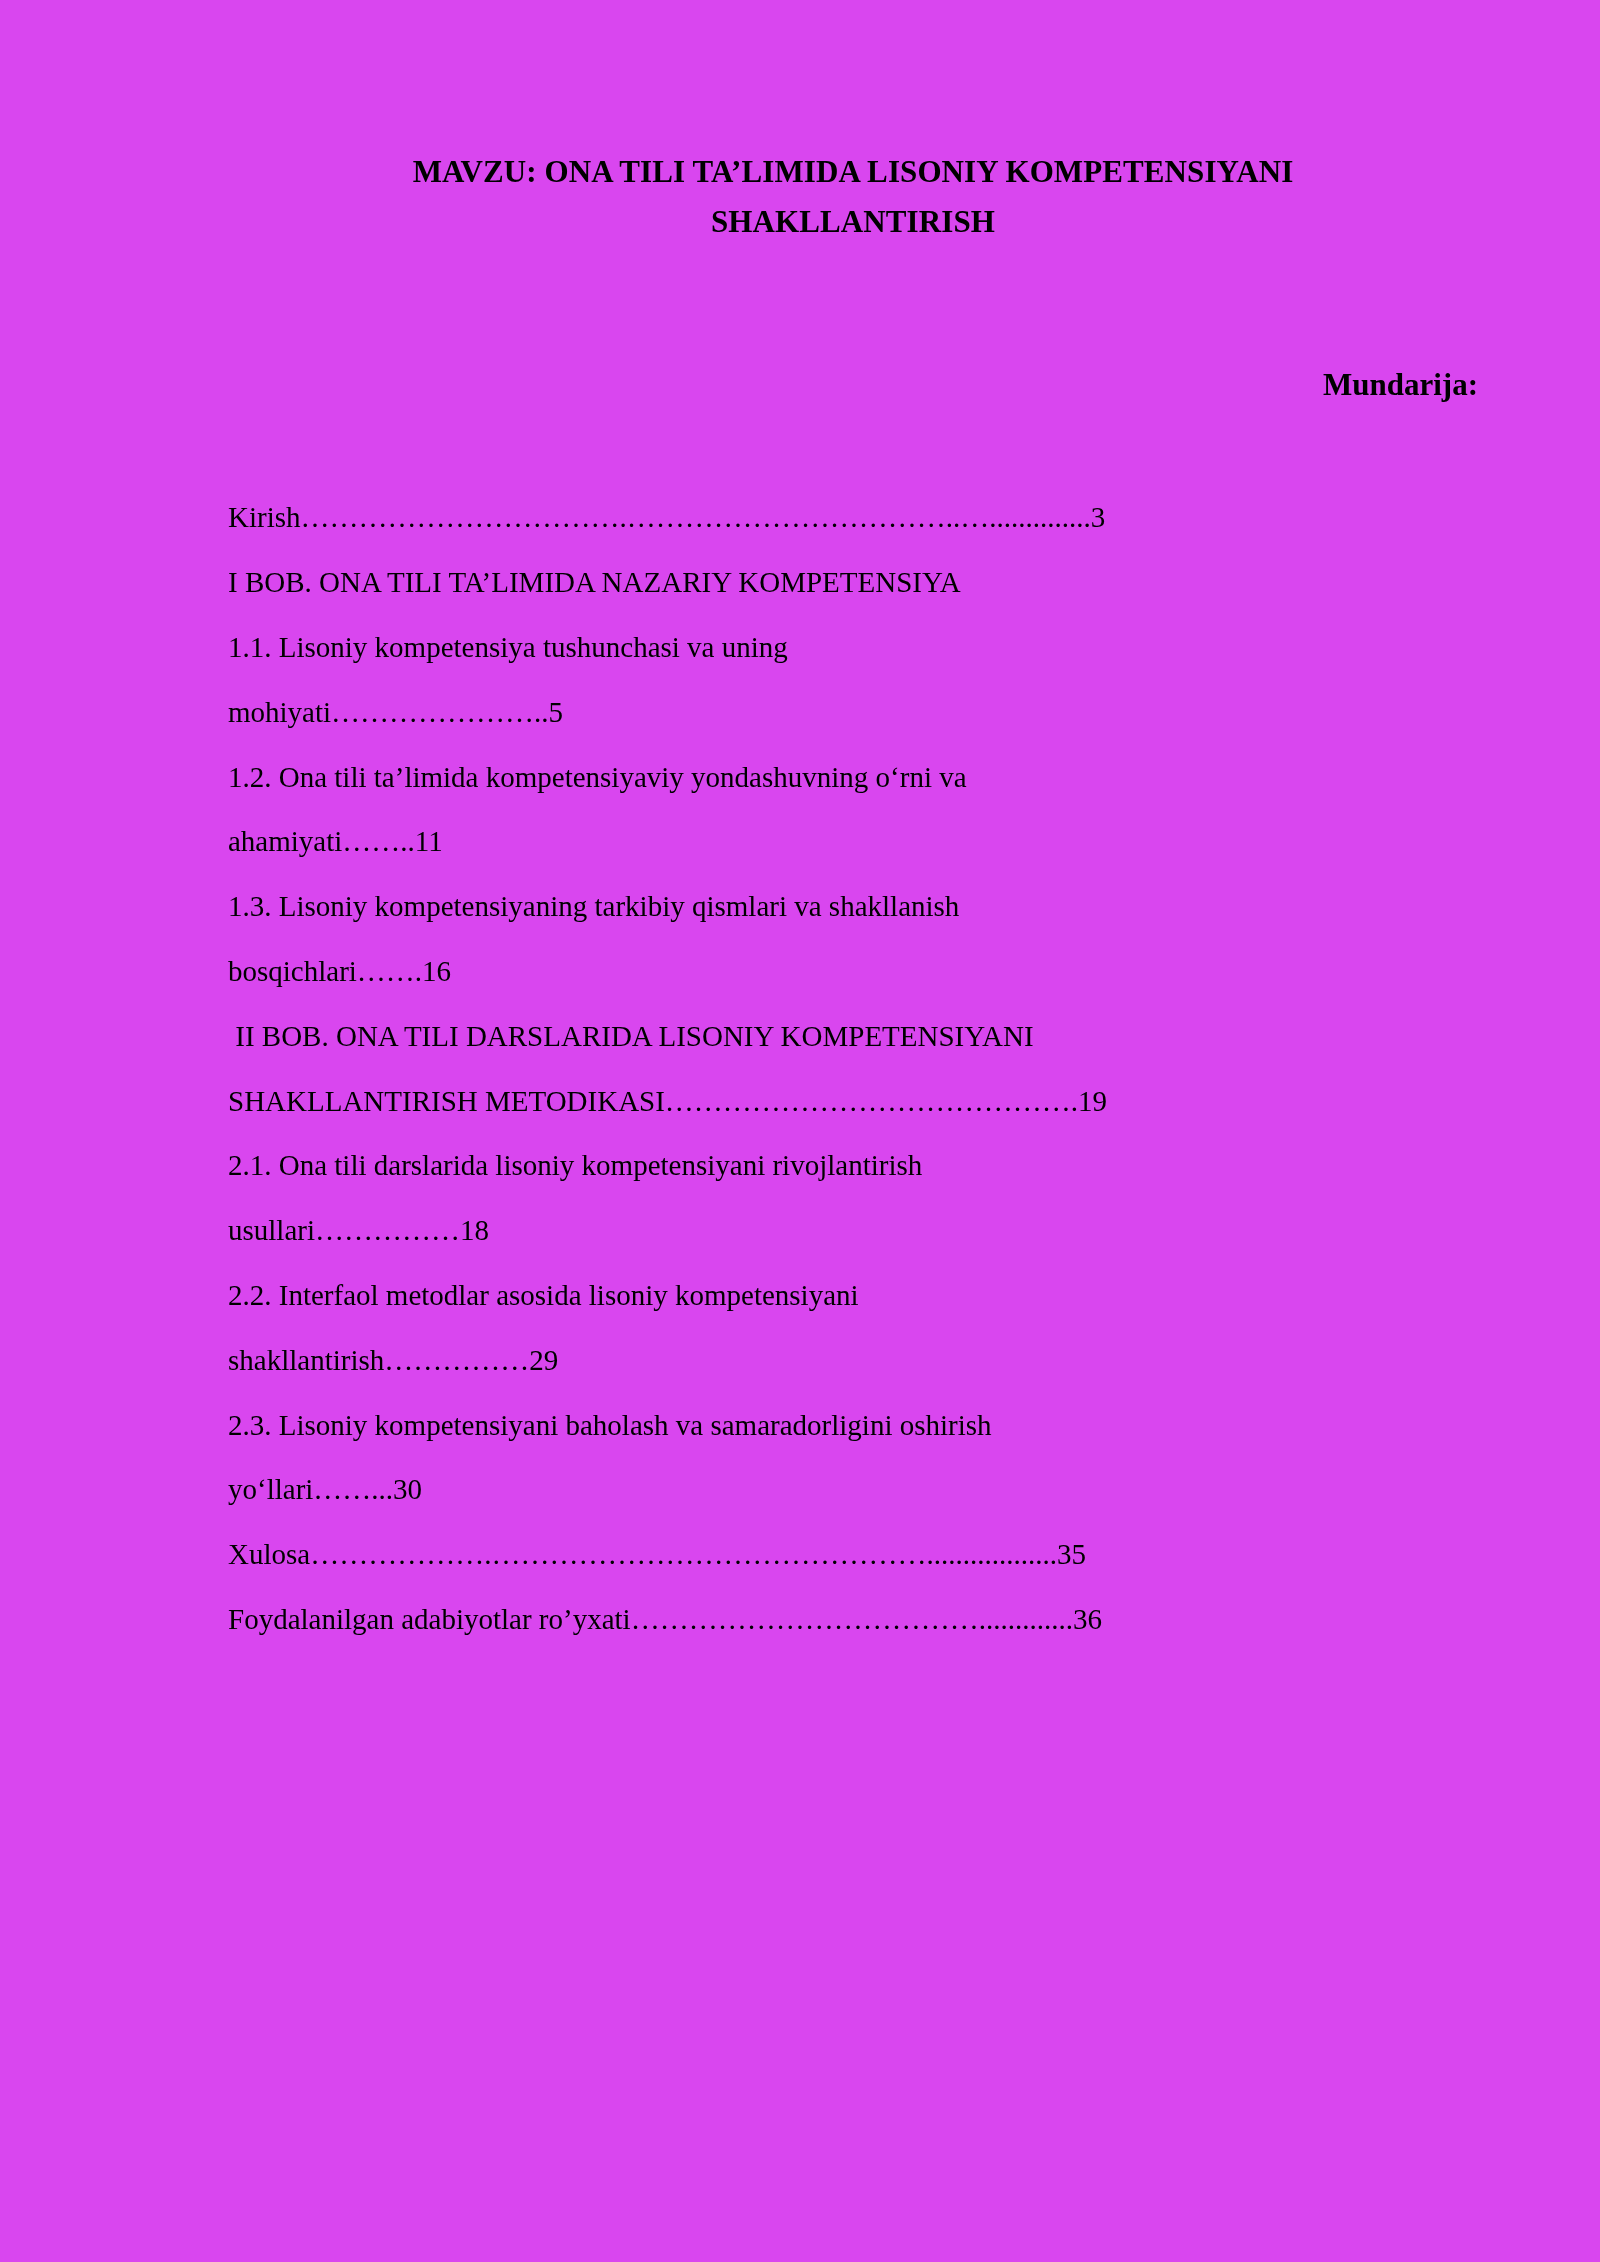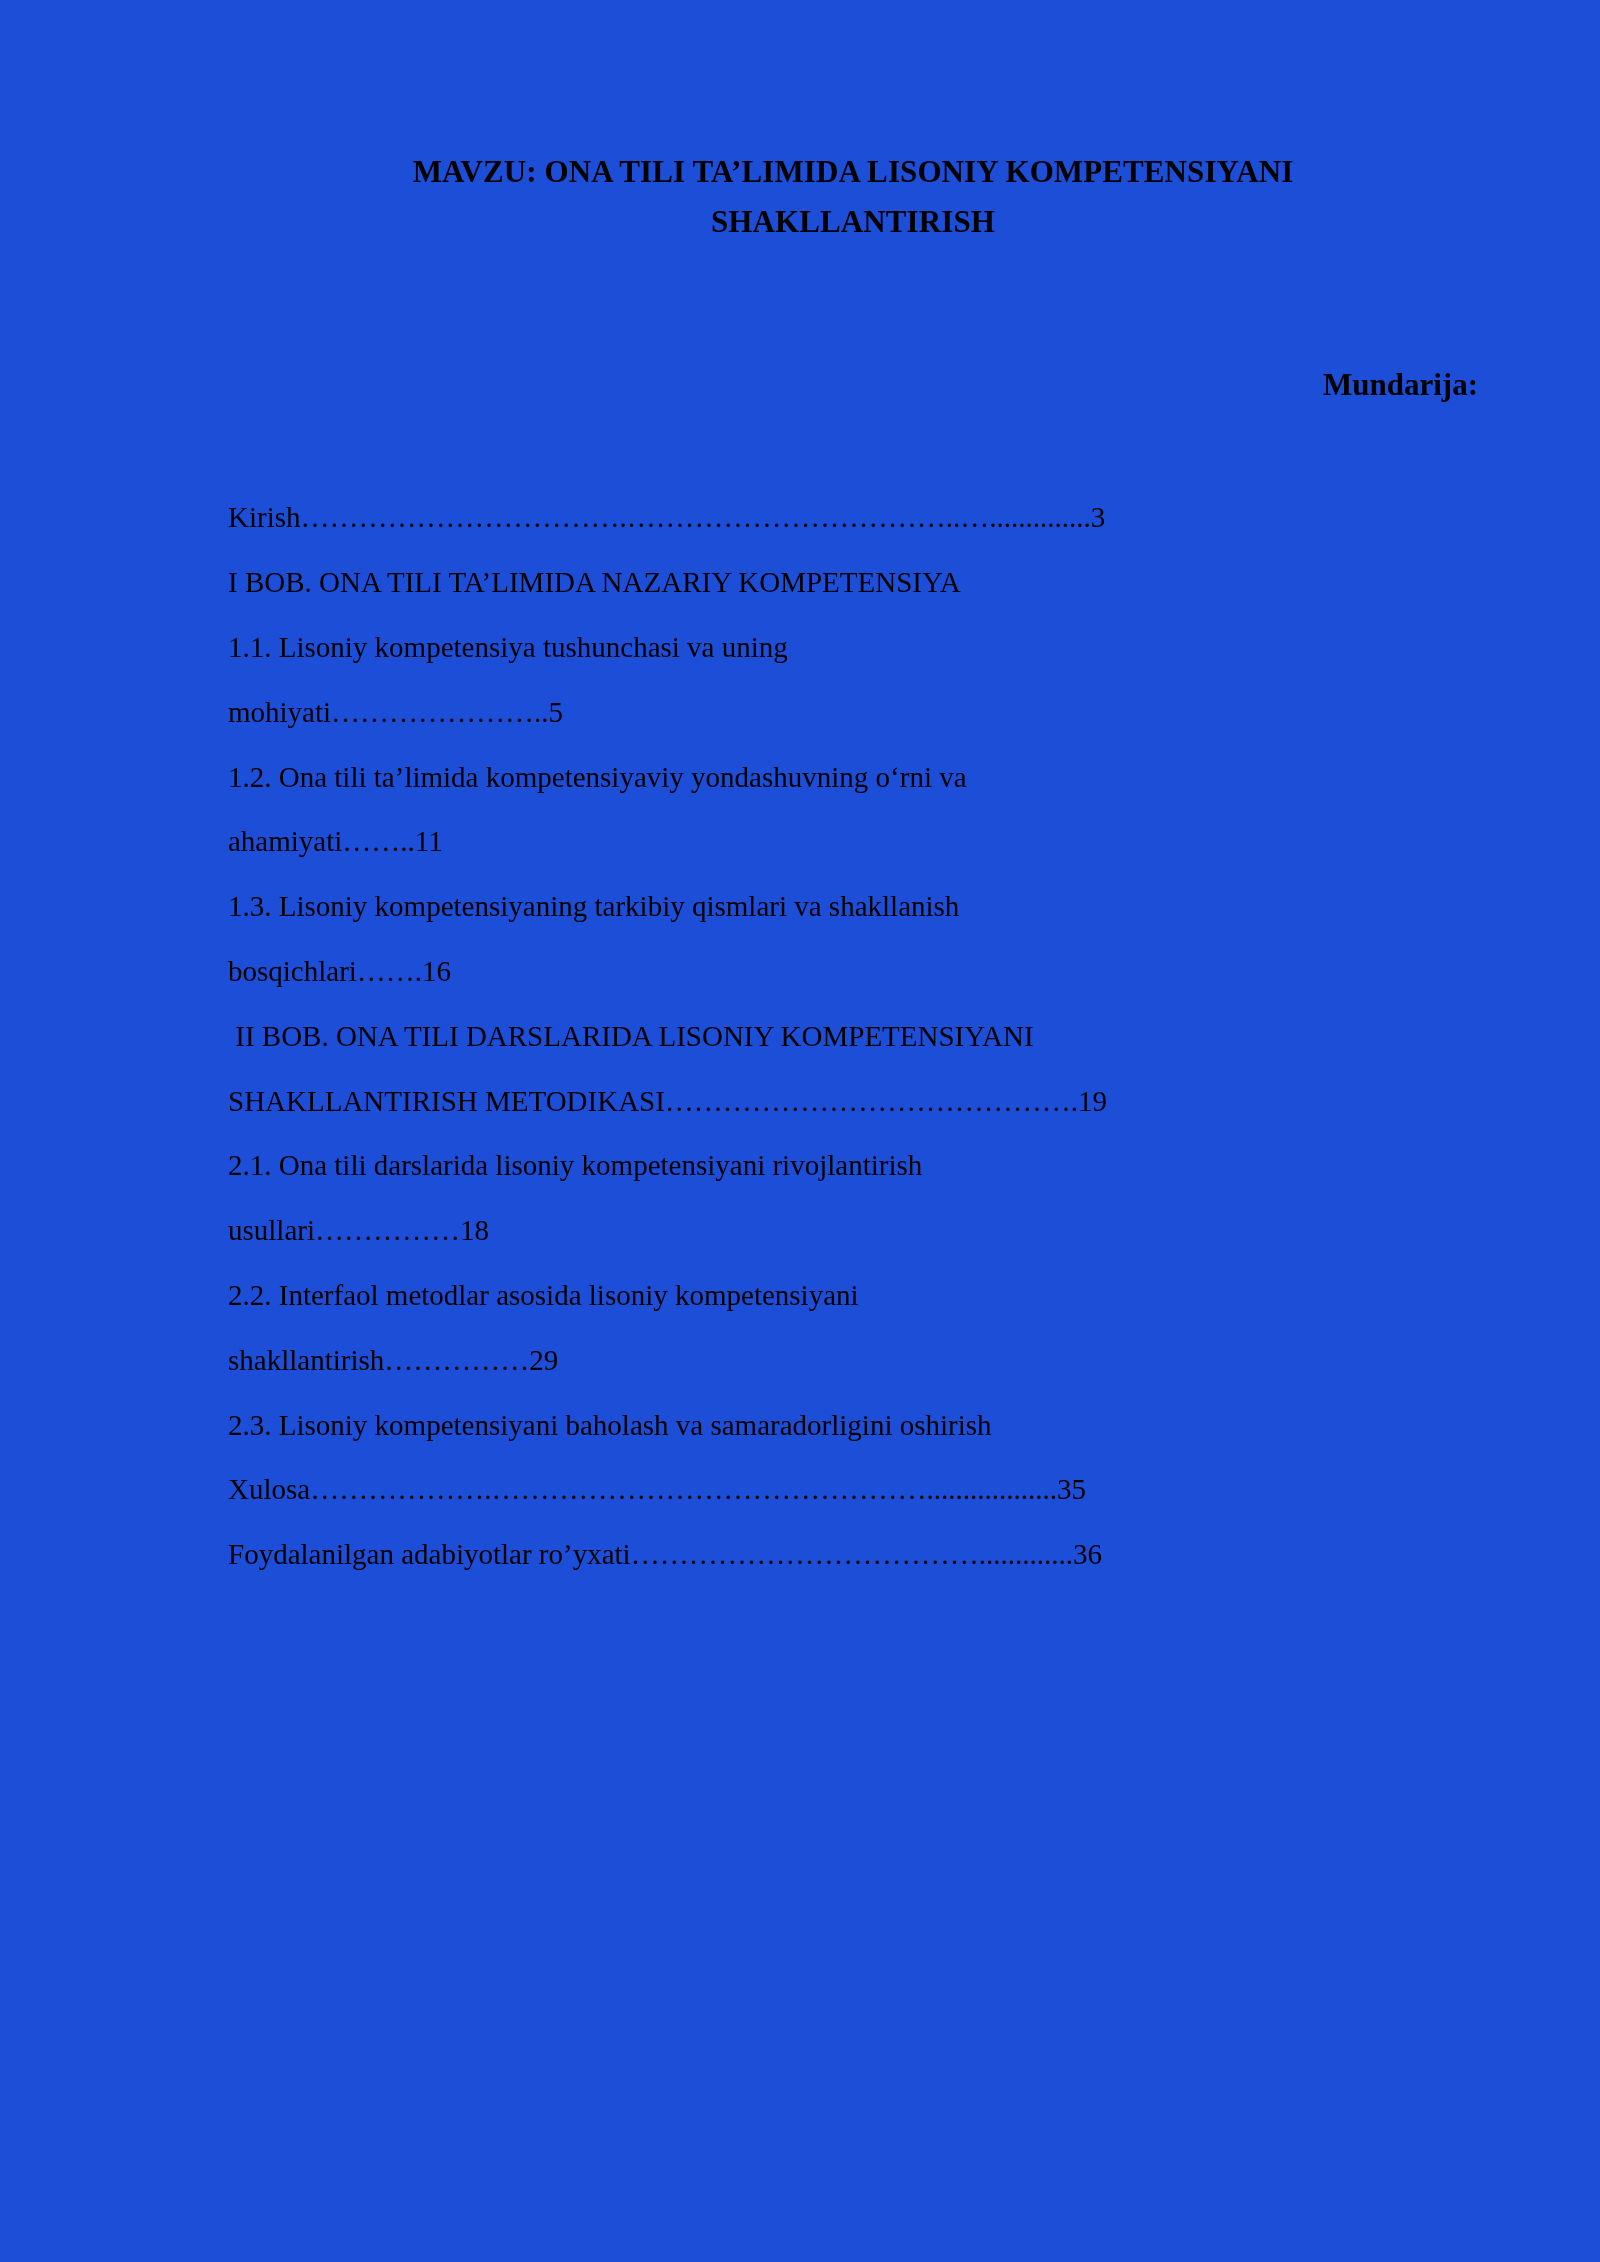--- a/index.html
+++ b/index.html
@@ -11,21 +11,21 @@
     width: 1600px;
     height: 2262px;
     font-family: "Liberation Serif", "DejaVu Serif", serif;
     color: #000000;
     overflow: hidden;
   }
   .page {
     position: relative;
     width: 1600px;
     height: 2262px;
-    background: #1d4ed8;
+    background: #d946ef;
     box-sizing: border-box;
     padding: 0;
   }
   .content {
     position: absolute;
     left: 228px;
     top: 0;
     width: 1250px;
   }
 
@@ -94,18 +94,19 @@
       <div class="toc-line bold">ahamiyati……..11</div>
       <div class="toc-line bold">1.3. Lisoniy kompetensiyaning tarkibiy qismlari va shakllanish</div>
       <div class="toc-line bold">bosqichlari…….16</div>
       <div class="toc-line regular"> II BOB. ONA TILI DARSLARIDA LISONIY KOMPETENSIYANI</div>
       <div class="toc-line regular">SHAKLLANTIRISH METODIKASI…………………………………….19</div>
       <div class="toc-line bold">2.1. Ona tili darslarida lisoniy kompetensiyani rivojlantirish</div>
       <div class="toc-line bold">usullari……………18</div>
       <div class="toc-line bold">2.2. Interfaol metodlar asosida lisoniy kompetensiyani</div>
       <div class="toc-line bold">shakllantirish……………29</div>
       <div class="toc-line bold">2.3. Lisoniy kompetensiyani baholash va samaradorligini oshirish</div>
+      <div class="toc-line bold">yo‘llari……...30</div>
       <div class="toc-line bold">Xulosa……………….………………………………………..................35</div>
       <div class="toc-line bold">Foydalanilgan adabiyotlar ro’yxati……………………………….............36</div>
     </div>
 
   </div>
 </div>
 
 </body></html>

